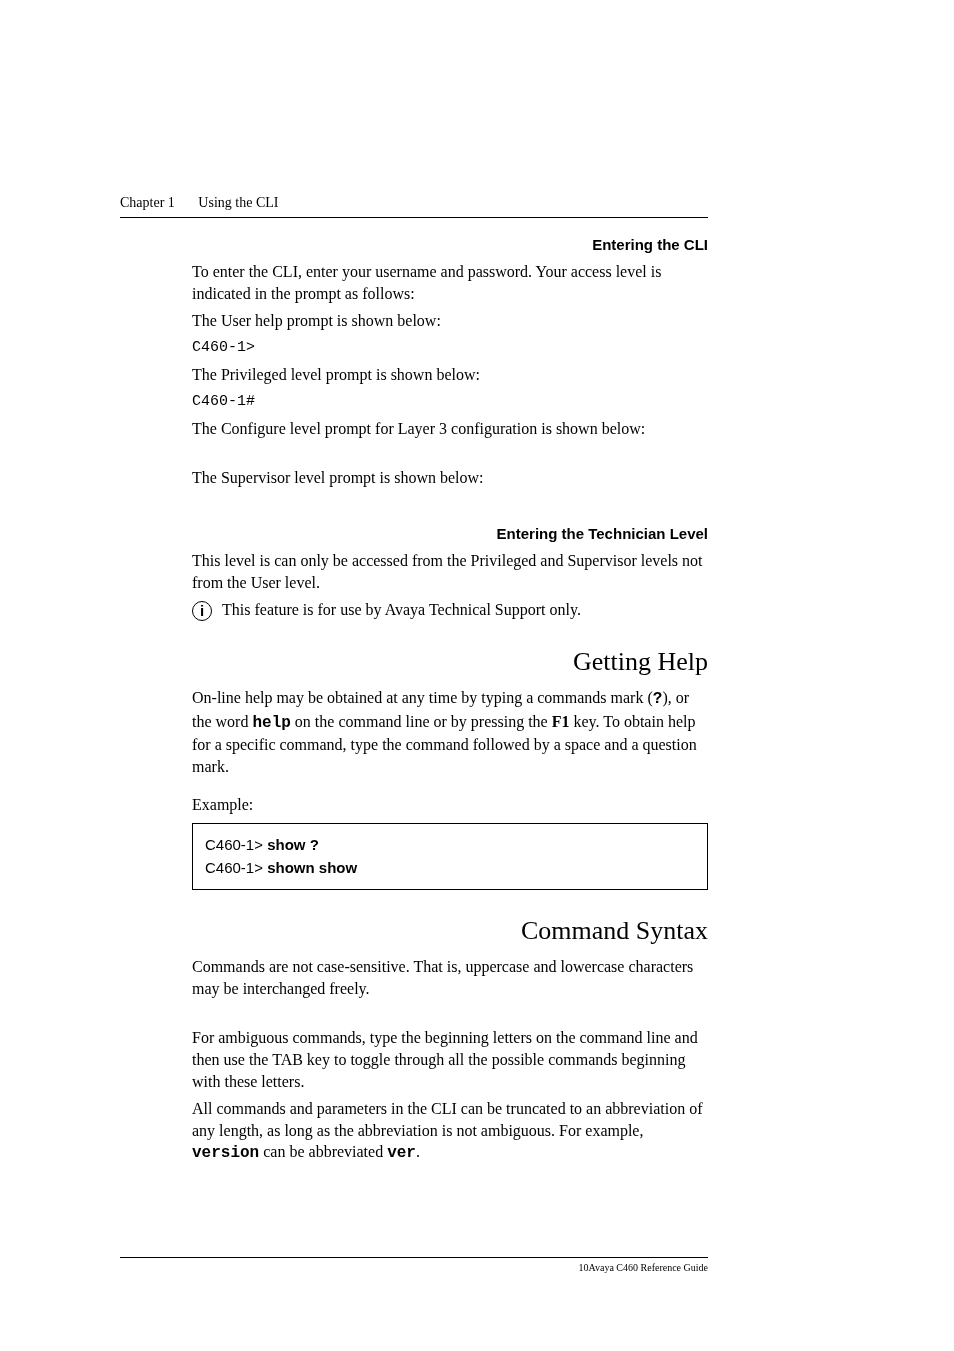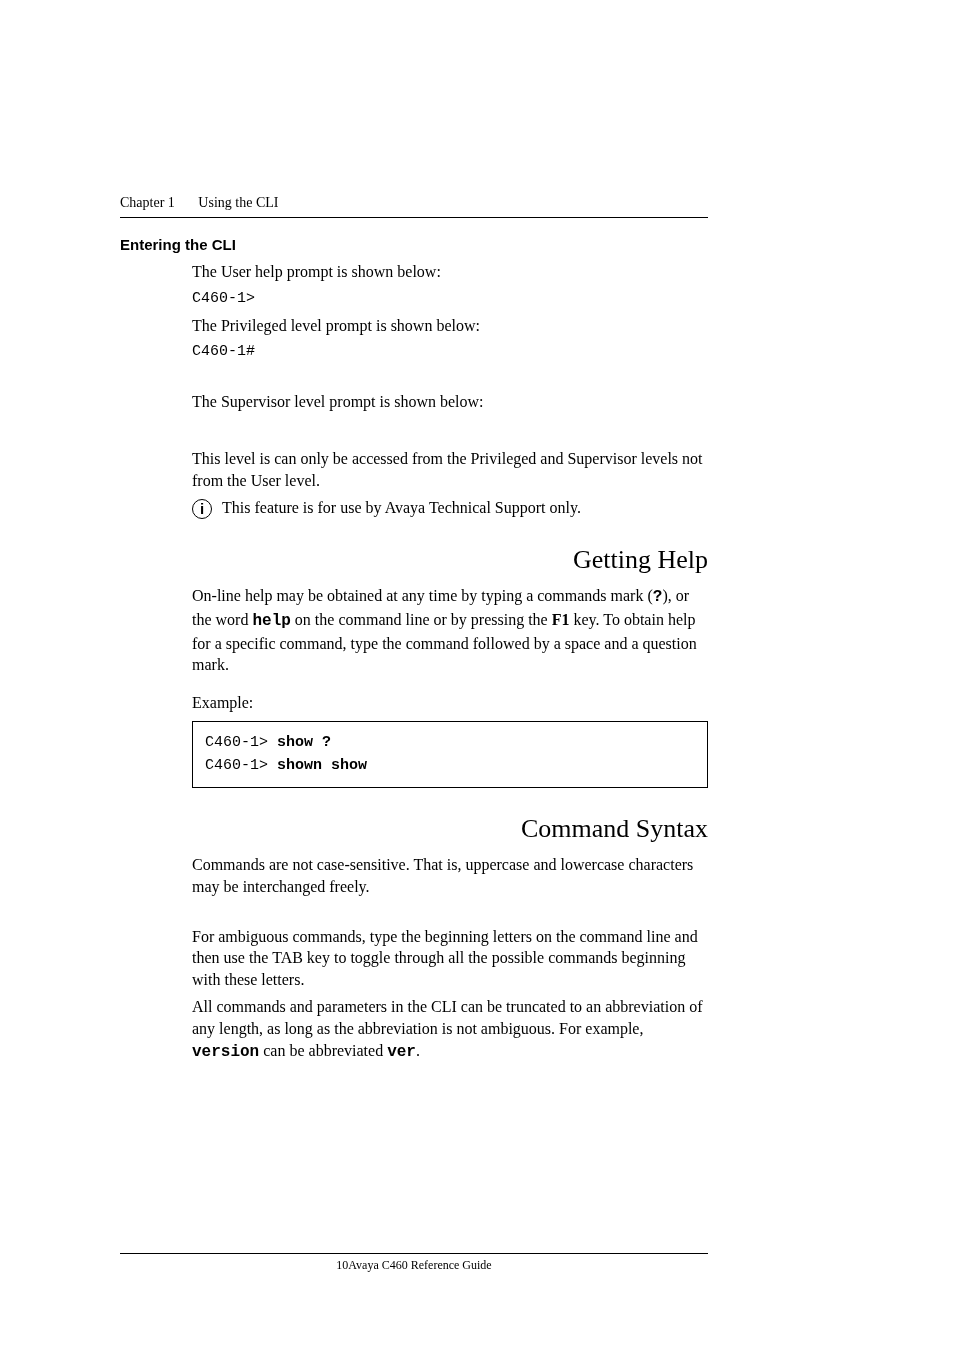--- a/index.html
+++ b/index.html
@@ -26,20 +26,21 @@
   .hr {
     border: none;
     border-top: 1px solid #000;
     margin: 0 0 18px 0;
   }
   .sect-heading {
     font-family: Arial, Helvetica, sans-serif;
     font-weight: bold;
     font-size: 15px;
     margin: 0 0 8px 0;
+    text-align: right;
   }
   .body-block {
     margin-left: 72px;
     font-size: 16px;
     line-height: 1.35;
   }
   .body-block p {
     margin: 0 0 6px 0;
   }
   .mono {
@@ -75,67 +76,70 @@
     margin-top: 2px;
   }
   .code-inline {
     font-family: "Courier New", Courier, monospace;
     font-weight: bold;
   }
   .example-box {
     border: 1px solid #000;
     padding: 10px 12px;
     margin-top: 8px;
-    font-family: Liberation Mono, monospace;
+    font-family: Liberation Sans, sans-serif;
     font-size: 15px;
     line-height: 1.5;
   }
   .example-box .prompt { font-weight: normal; }
   .example-box .cmd { font-weight: bold; }
   .spacer-sm { height: 10px; }
   .spacer-md { height: 22px; }
   .spacer-lg { height: 30px; }
   .footer {
     position: absolute;
     left: 120px;
     right: 120px;
     bottom: 78px;
   }
   .footer .hr {
     margin-bottom: 4px;
   }
   .footer-row {
     display: flex;
-    justify-content: center;
-    font-size: 12px;
+    justify-content: flex-end;
+    font-size: 10px;
   }
 </style>
 </head>
 <body>
 
 <div class="page">
 
   <div class="running-head">
     <span class="chap">Chapter 1</span>
     <span>Using the CLI</span>
   </div>
   <hr class="hr">
 
   <div class="sect-heading">Entering the CLI</div>
   <div class="body-block">
+    <p>To enter the CLI, enter your username and password. Your access level is indicated in the prompt as follows:</p>
     <p>The User help prompt is shown below:</p>
     <p class="mono">C460-1&gt;</p>
     <p>The Privileged level prompt is shown below:</p>
     <p class="mono">C460-1#</p>
+    <p>The Configure level prompt for Layer 3 configuration is shown below:</p>
     <div class="spacer-md"></div>
     <p>The Supervisor level prompt is shown below:</p>
   </div>
 
   <div class="spacer-lg"></div>
 
+  <div class="sect-heading">Entering the Technician Level</div>
   <div class="body-block">
     <p>This level is can only be accessed from the Privileged and Supervisor levels not from the User level.</p>
     <div class="info-row">
       <span class="info-icon">i</span>
       <span>This feature is for use by Avaya Technical Support only.</span>
     </div>
   </div>
 
   <div class="h2">Getting Help</div>
   <div class="body-block">

